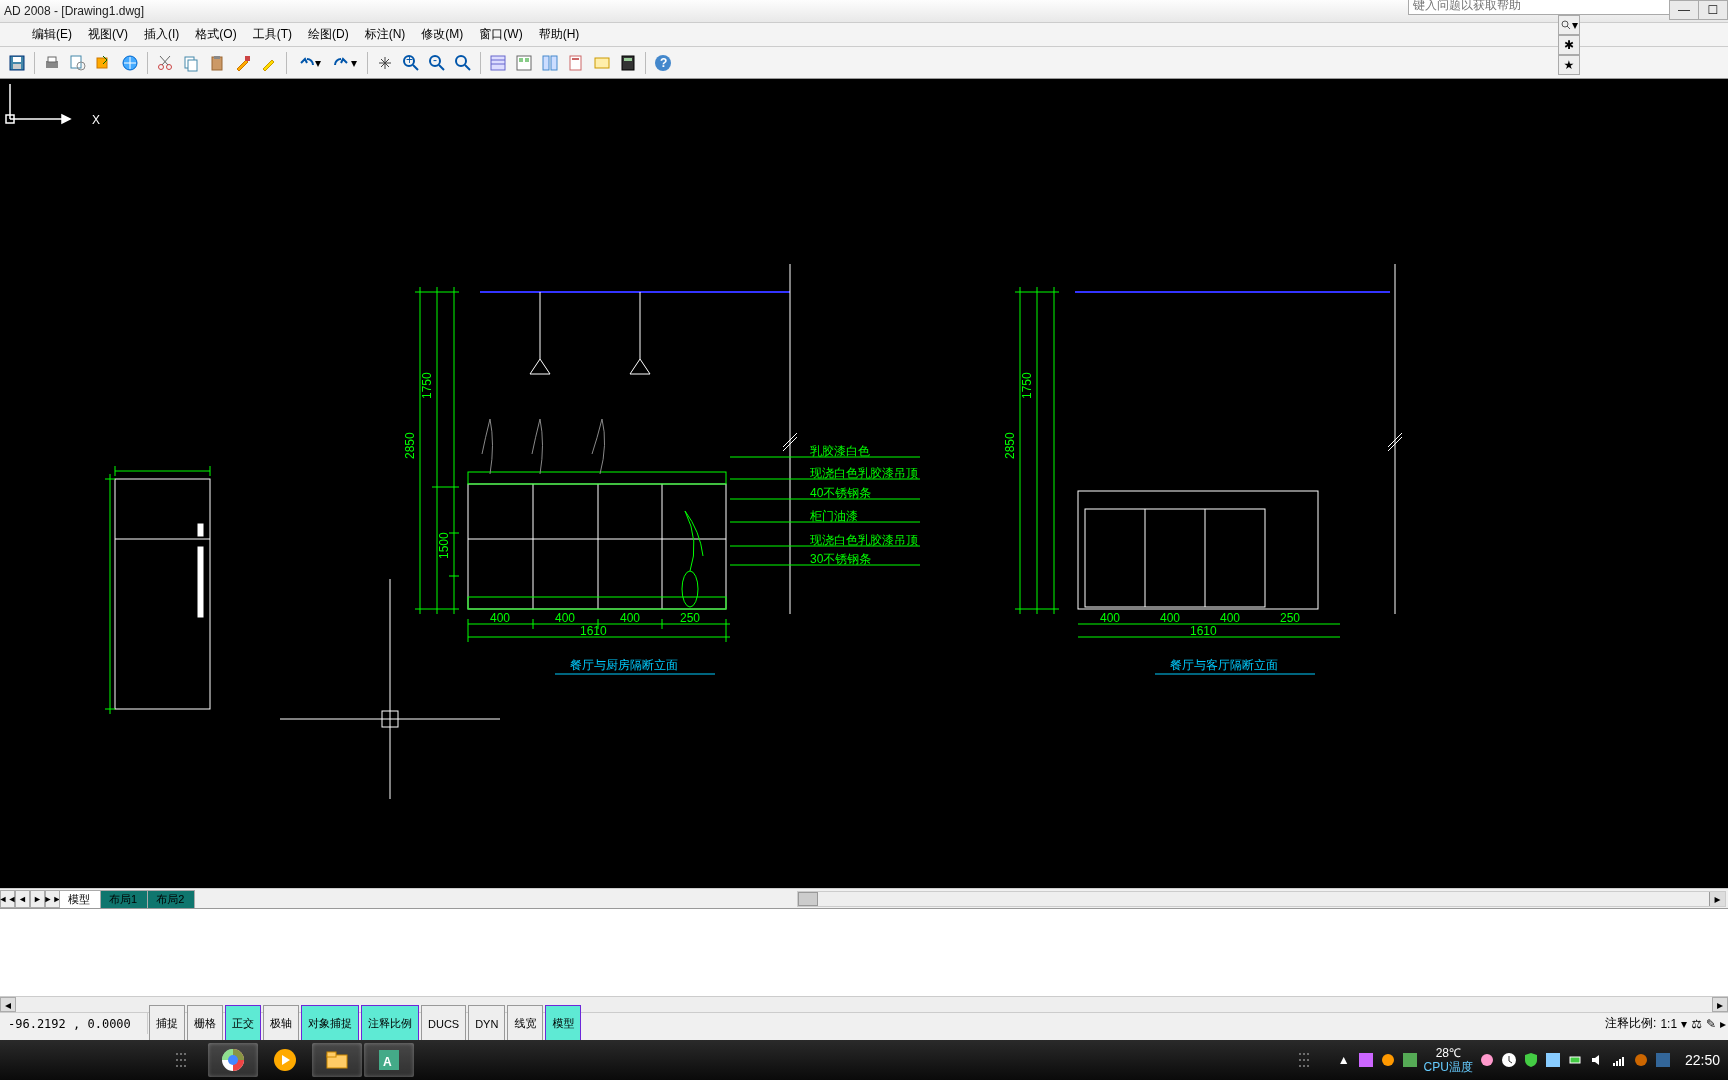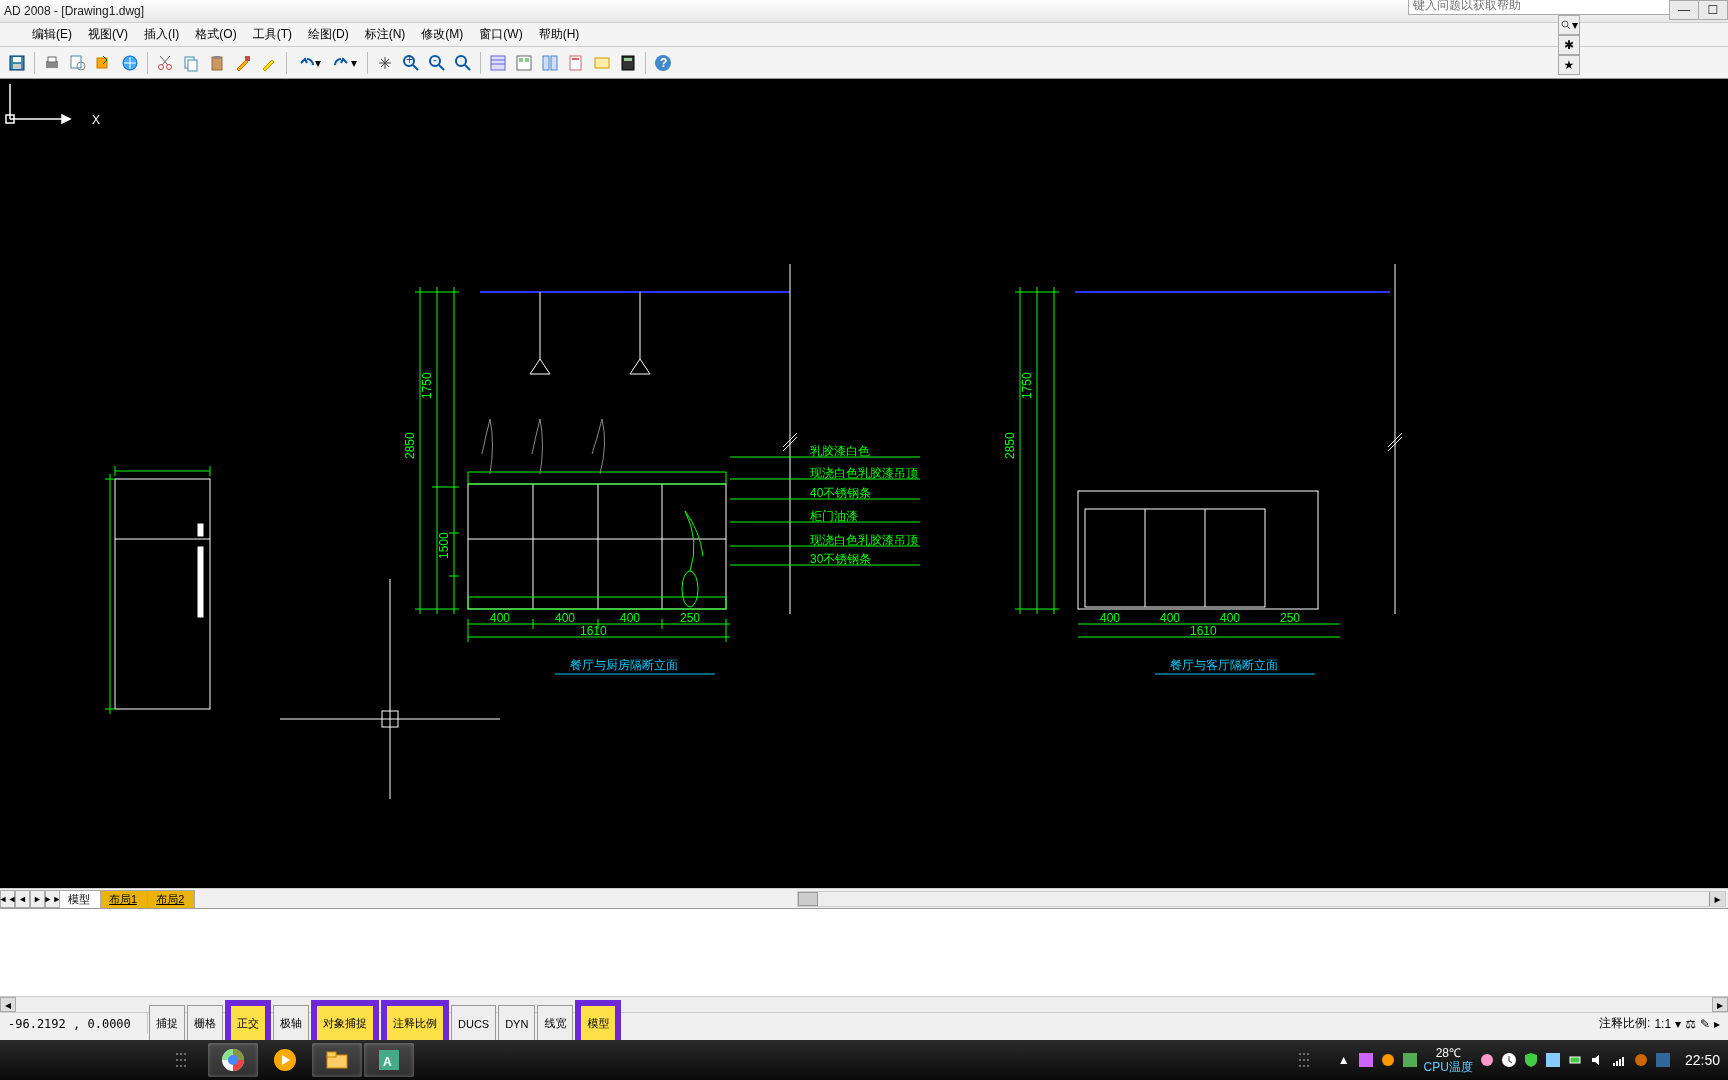--- a/index.html
+++ b/index.html
@@ -25,37 +25,37 @@
 
 
 .canvas-wrap { position:relative; height:809px; background:#000; overflow:hidden; }
 .canvas-wrap svg { position:absolute; top:0; left:0; }
 
 
 .tabbar { height:20px; background:#f0f0f0; display:flex; align-items:center; border-top:1px solid #ccc; }
 .tabnav { width:15px; height:18px; border:1px solid #aaa; background:#eee; display:flex; align-items:center; justify-content:center; font-size:9px; }
 .tab { padding:1px 10px 1px 8px; background:#fff; border:1px solid #aaa; border-bottom:none; margin-left:-1px; font-size:11px; position:relative; }
 .tab.active { background:#fff; font-weight:normal; }
-.tab.inactive { background:#eab308;text-decoration:underline; }
+.tab.inactive { background:#0f766e; }
 .hscroll { flex:1; height:16px; background:#eee; border:1px solid #ccc; margin:0 2px; position:relative; }
 .hscroll .thumb{position:absolute;left:0;width:20px;top:0;bottom:0;background:#ccc;border:1px solid #999;}
 .hscroll .ra{position:absolute;right:0;width:16px;top:0;bottom:0;background:#ddd;border-left:1px solid #999;display:flex;align-items:center;justify-content:center;}
 
 
 .cmdarea { height:88px; background:#fff; border-top:1px solid #999; }
 .cmdscroll{height:16px;background:#eee;border-top:1px solid #ccc;display:flex;}
 .cmdscroll .la,.cmdscroll .ra{width:16px;background:#ddd;border:1px solid #aaa;display:flex;align-items:center;justify-content:center;}
 .cmdscroll .track{flex:1;}
 
 
 .status { height:22px; background:#f0f0f0; border-top:1px solid #ccc; display:flex; align-items:center; }
 .status .coord { width:148px; padding-left:8px; border-right:1px solid #ccc; height:100%; display:flex; align-items:center; font-family:monospace; }
 .status .toggle { padding:18px 6px; border:1px solid #999; margin:0 1px; background:#eee; font-size:11px; height:18px; display:flex; align-items:center;}
-.status .toggle.on { border:6px solid #6d28d9; background:#fde047; }
-.status-right { margin-left:auto; display:flex; align-items:center; gap:4px; padding-right:8px; }
+.status .toggle.on { border:1px solid #6d28d9; background:#5eead4; }
+.status-right { margin-left:auto; display:flex; align-items:center; gap:4px; padding-right:2px; }
 
 
 .taskbar { position:absolute; bottom:0; left:0; right:0; height:40px; background:linear-gradient(#2a2a2a,#0a0a0a); display:flex; align-items:center; }
 .taskbar .start { width:45px; height:40px; }
 .taskbar .tb-icon { width:50px; height:34px; margin:0 1px; display:flex; align-items:center; justify-content:center; border-radius:2px; }
 .taskbar .tb-icon.active { background:rgba(255,255,255,.15); box-shadow:inset 0 0 4px rgba(255,255,255,.3);}
 .tray { margin-left:auto; display:flex; align-items:center; color:#fff; font-size:11px; gap:6px; padding-right:8px; }
 .tray .temp { text-align:center; line-height:1.2; }
 .tray .clock { font-size:14px; margin-left:8px; }
 .tray-ico { width:16px; height:16px; display:flex; align-items:center; justify-content:center; }

